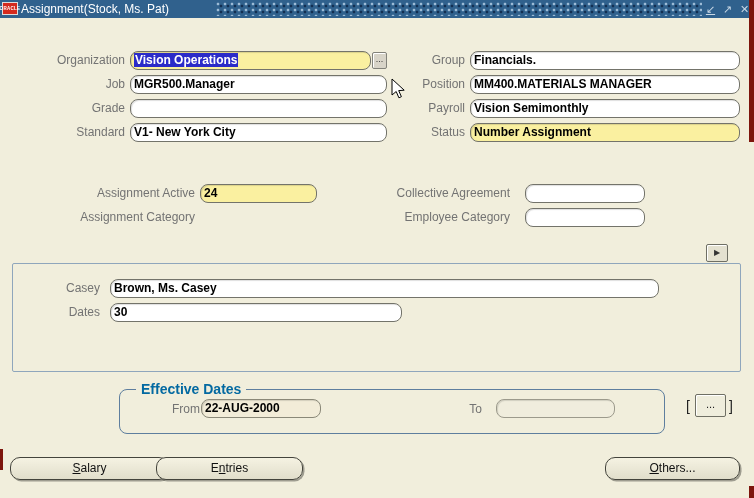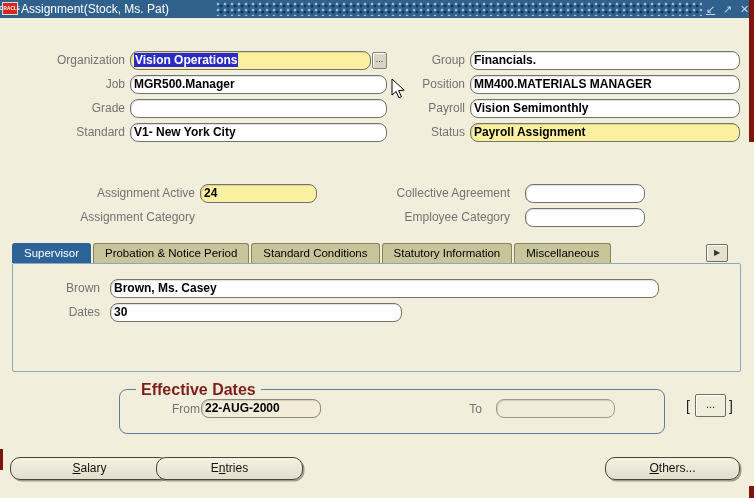--- a/index.html
+++ b/index.html
@@ -36,21 +36,21 @@
   
   .tabs{position:absolute;left:12px;top:243px;height:20px;display:flex;gap:2px;align-items:flex-end;}
   .tab{height:20px;box-sizing:border-box;padding:0 11px;line-height:19px;font-size:11.5px;color:#000;
        background:#C9C59B;border:1px solid #878358;border-bottom:none;border-radius:3px 3px 0 0;white-space:nowrap;cursor:default;}
   .tab.active{background:#2D6398;border-color:#2D6398;color:#FFFFFF;}
   .tabscroll{position:absolute;left:706px;top:244px;width:22px;height:18px;background:#E4E1D0;border:1px solid #6F6F64;border-radius:2px;
        box-sizing:border-box;text-align:center;font-size:8px;line-height:16px;color:#333;box-shadow:inset 1px 1px 0 #fff;cursor:default;}
   .panel{position:absolute;left:12px;top:263px;width:729px;height:109px;border:1px solid #8FA6BC;border-radius:2px;box-sizing:border-box;}
   
   .eff{position:absolute;left:119px;top:389px;width:546px;height:45px;border:1px solid #5E7E9E;border-radius:8px;box-sizing:border-box;}
-  .eff-legend{position:absolute;left:16px;top:-9px;background:#F1EEDC;padding:0 5px;font-size:16px;font-weight:bold;color:#7f1d1d;white-space:nowrap;}
+  .eff-legend{position:absolute;left:16px;top:-9px;background:#F1EEDC;padding:0 5px;font-size:14px;font-weight:bold;color:#0369a1;white-space:nowrap;}
   .eff .lbl{top:10px;}
   .fld.date{background:#F2ECD8;border-color:#8A8878;}
   .fld.date.dis{background:#F0EDDD;border-color:#9C9A8C;}
   .bracket{position:absolute;font-size:14px;color:#222;line-height:20px;}
   .flexbtn{position:absolute;left:695px;top:394px;width:31px;height:23px;background:#EFEDDC;border:1px solid #6F6F64;border-radius:2px;
        box-sizing:border-box;text-align:center;font-size:11px;line-height:18px;color:#222;box-shadow:inset 1px 1px 0 #fff;cursor:default;}
   
   .btn{position:absolute;top:457px;height:23px;box-sizing:border-box;background:linear-gradient(#F5F2E2,#E1DECB);
        border:1px solid #44443C;border-radius:10px;box-shadow:1.5px 1.5px 0 rgba(90,90,80,.55);
        font-size:12px;color:#111;text-align:center;line-height:21px;cursor:default;white-space:nowrap;}
@@ -91,44 +91,37 @@
   <div class="lbl" style="left:373px;top:51px;width:92px;">Group</div>
   <div class="fld" style="left:470px;top:51px;width:270px;">Financials.</div>
 
   <div class="lbl" style="left:373px;top:75px;width:92px;">Position</div>
   <div class="fld" style="left:470px;top:75px;width:270px;">MM400.MATERIALS MANAGER</div>
 
   <div class="lbl" style="left:373px;top:99px;width:92px;">Payroll</div>
   <div class="fld" style="left:470px;top:99px;width:270px;">Vision Semimonthly</div>
 
   <div class="lbl" style="left:373px;top:123px;width:92px;">Status</div>
-  <div class="fld req" style="left:470px;top:123px;width:270px;">Payroll Assignment</div>
+  <div class="fld req" style="left:470px;top:123px;width:270px;">Number Assignment</div>
 
   <div class="lbl" style="left:55px;top:184px;width:140px;">Assignment Active</div>
   <div class="fld req" style="left:200px;top:184px;width:117px;">24</div>
 
   <div class="lbl" style="left:55px;top:208px;width:140px;">Assignment Category</div>
 
   <div class="lbl" style="left:352px;top:184px;width:158px;">Collective Agreement</div>
   <div class="fld" style="left:525px;top:184px;width:120px;"></div>
 
   <div class="lbl" style="left:352px;top:208px;width:158px;">Employee Category</div>
   <div class="fld" style="left:525px;top:208px;width:120px;"></div>
 
-  <div class="tabs">
-    <div class="tab active">Supervisor</div>
-    <div class="tab">Probation &amp; Notice Period</div>
-    <div class="tab">Standard Conditions</div>
-    <div class="tab">Statutory Information</div>
-    <div class="tab">Miscellaneous</div>
-  </div>
   <div class="tabscroll"><span>▶</span></div>
 
   <div class="panel"></div>
-  <div class="lbl" style="left:38px;top:279px;width:62px;">Brown</div>
+  <div class="lbl" style="left:38px;top:279px;width:62px;">Casey</div>
   <div class="fld" style="left:110px;top:279px;width:549px;">Brown, Ms. Casey</div>
   <div class="lbl" style="left:38px;top:303px;width:62px;">Dates</div>
   <div class="fld" style="left:110px;top:303px;width:292px;">30</div>
 
   <div class="eff">
     <div class="eff-legend">Effective Dates</div>
     <div class="lbl" style="left:28px;width:52px;">From</div>
     <div class="fld date" style="left:81px;top:9px;width:120px;">22-AUG-2000</div>
     <div class="lbl" style="left:300px;width:62px;">To</div>
     <div class="fld date dis" style="left:376px;top:9px;width:119px;"></div>

